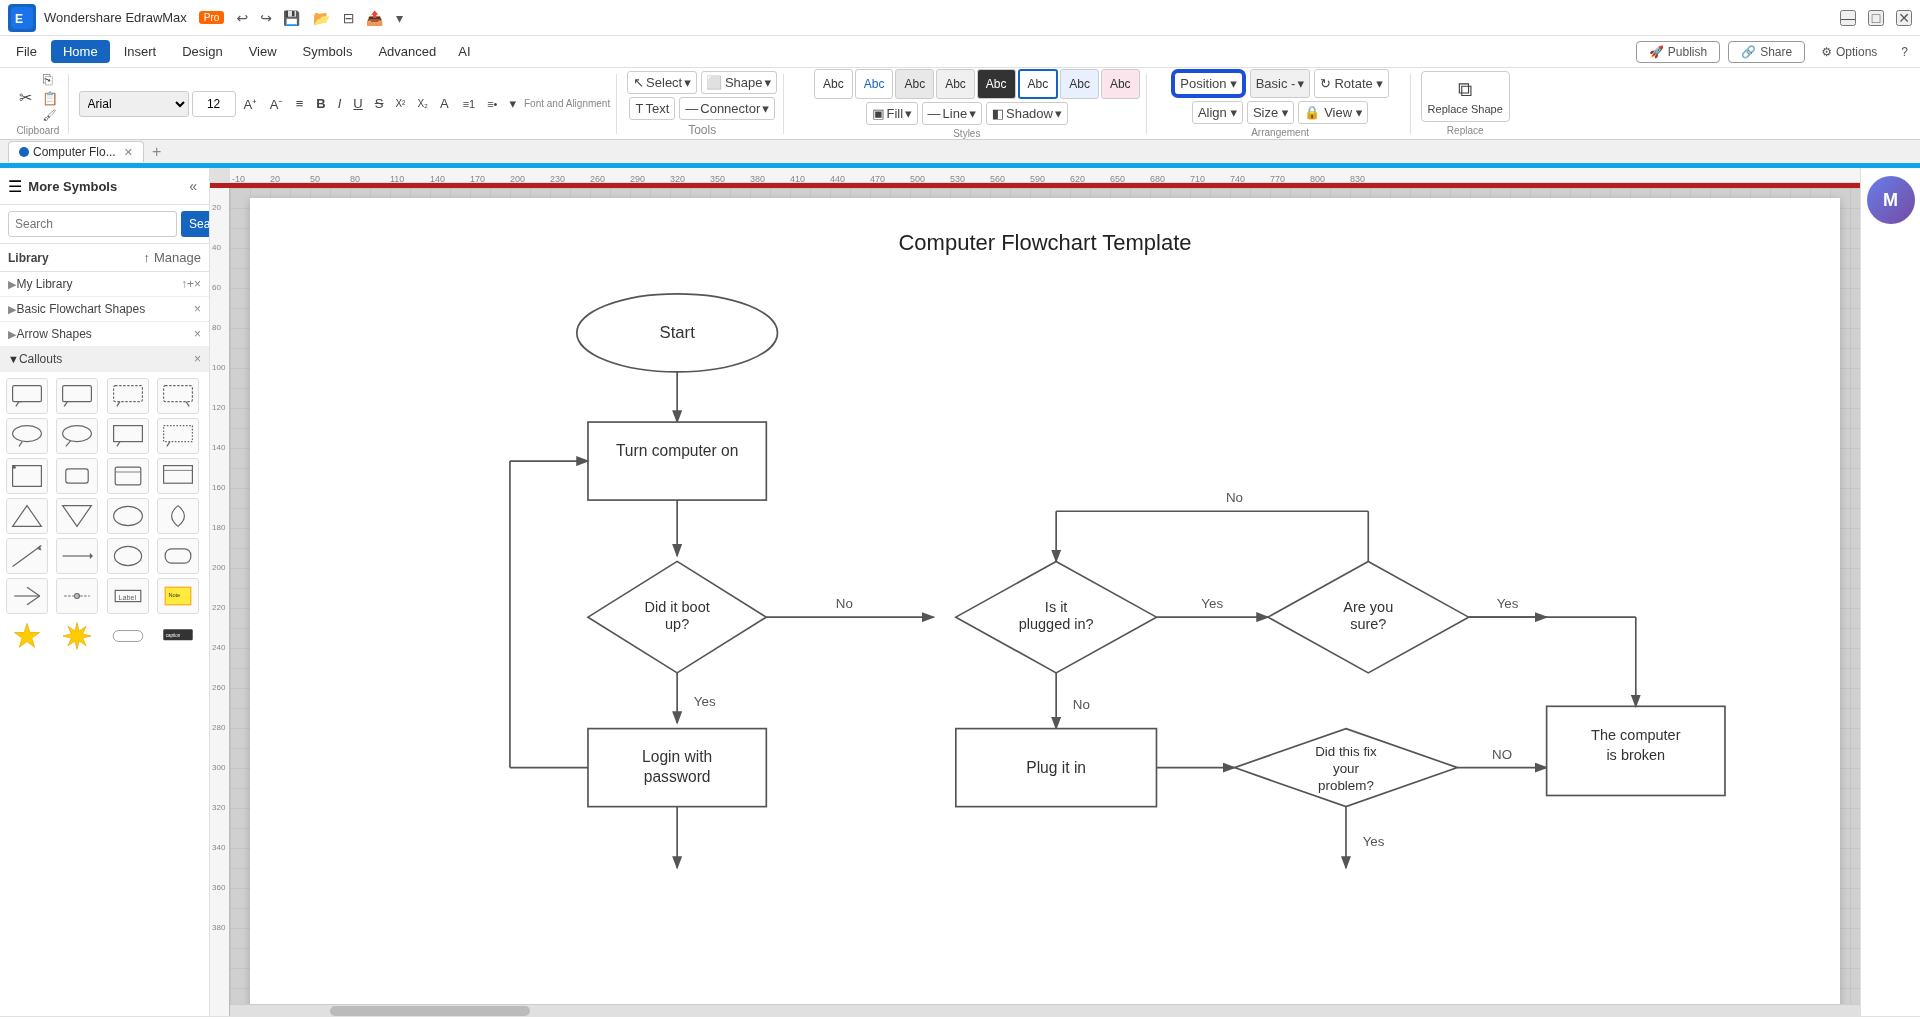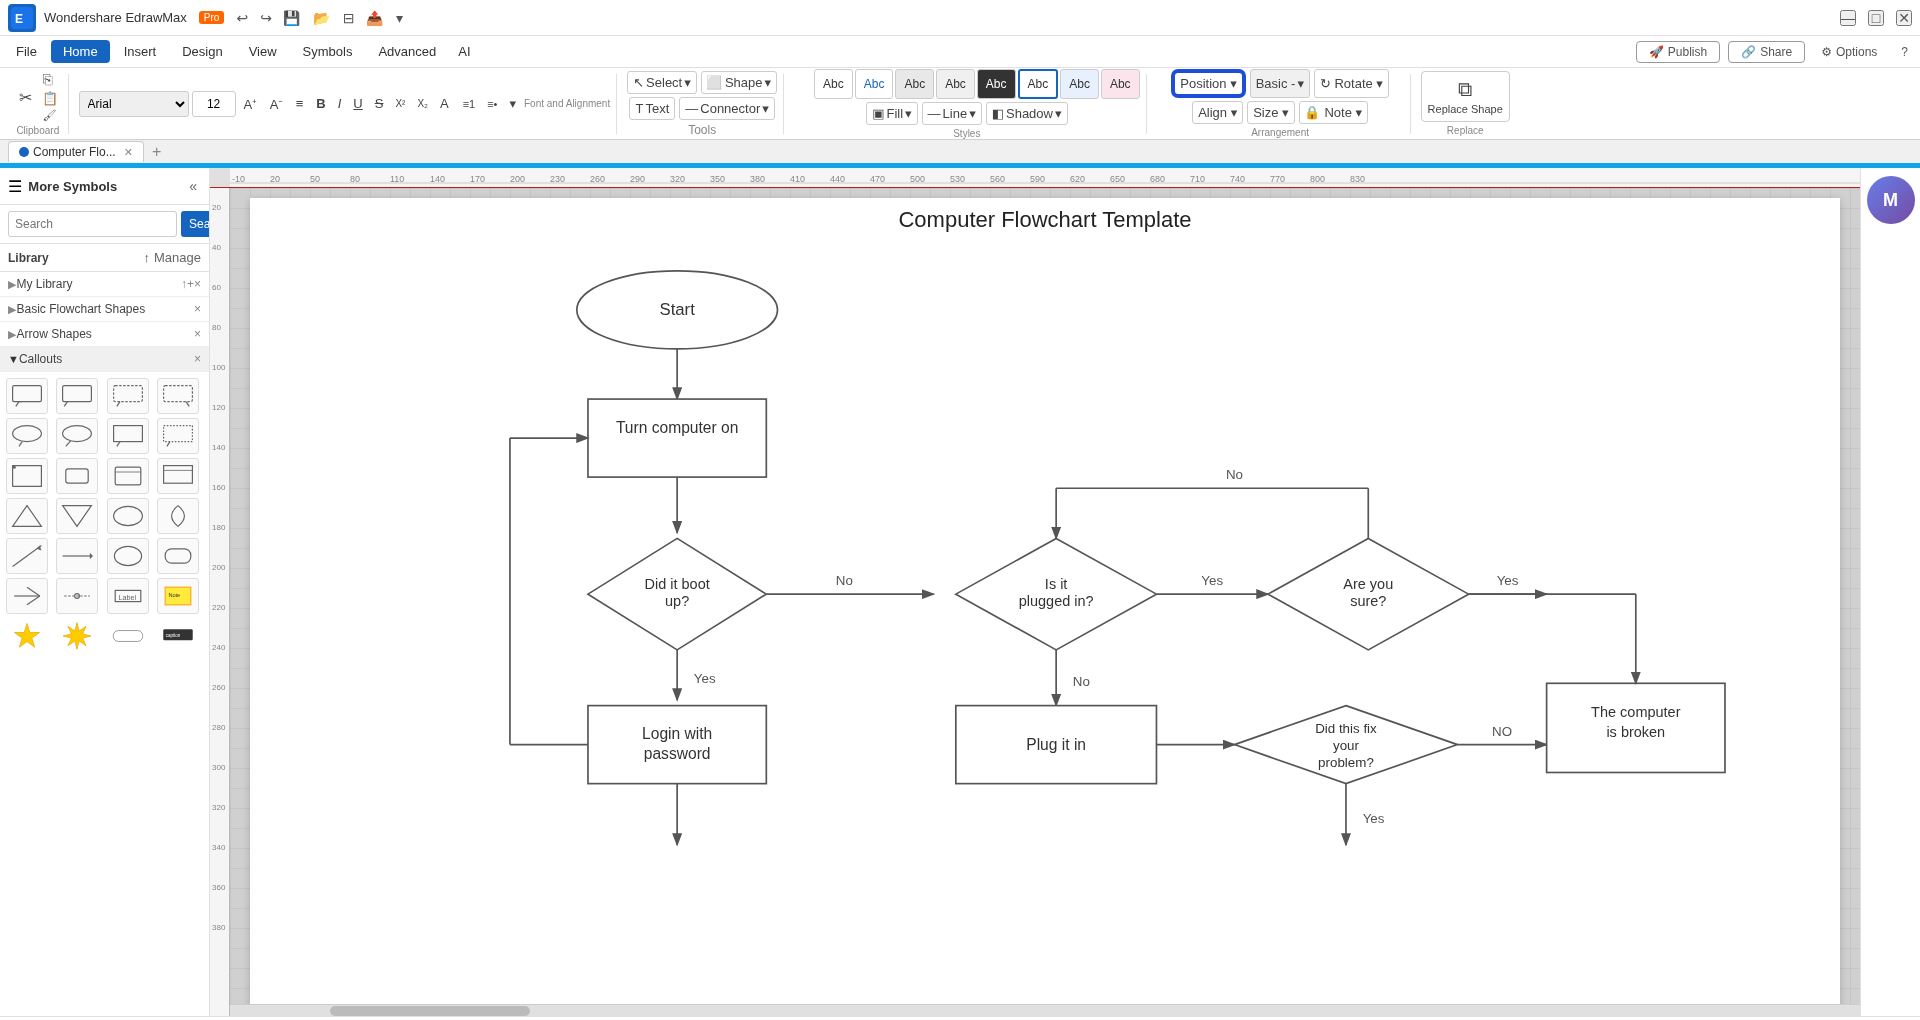--- a/index.html
+++ b/index.html
@@ -191,21 +191,21 @@
       background: #fff;
       box-shadow: 0 2px 8px rgba(0,0,0,0.2);
     }
 
     
     .flowchart-title {
       text-align: center;
       font-size: 22px;
       font-weight: 400;
       color: #222;
-      padding: 9px 0 10px 0;
+      padding: 32px 0 10px 0;
     }
     .flowchart-svg {
       width: 100%;
       height: calc(100% - 60px);
     }
 
     
     #right-panel {
       width: 60px;
       background: #fff;
@@ -242,21 +242,21 @@
       gap: 2px;
       overflow: hidden;
     }
 
     
     .ruler-top {
       position: absolute;
       top: 0; left: 0; right: 0;
       height: 20px;
       background: #f5f5f5;
-      border-bottom: 1px solid #b91c1c;
+      border-bottom: 5px solid #b91c1c;
       overflow: hidden;
     }
     .ruler-left {
       position: absolute;
       top: 20px; left: 0;
       width: 20px;
       bottom: 0;
       background: #f5f5f5;
       border-right: 1px solid #bbb;
       overflow: hidden;
@@ -416,21 +416,21 @@
 
   <div class="toolbar-group" style="flex-direction:column;justify-content:center;gap:3px;min-width:260px;">
     <div style="display:flex;gap:4px;">
       <button class="tb-btn" style="border:4px solid #1d4ed8;border-radius:7px;">Position ▾</button>
       <button class="tb-btn" style="border:1px solid #ccc;border-radius:3px;background:#f0f0f0;"><span>Basic -</span> ▾</button>
       <button class="tb-btn" style="border:1px solid #ccc;border-radius:3px;">↻ Rotate ▾</button>
     </div>
     <div style="display:flex;gap:4px;">
       <button class="tb-btn" style="border:1px solid #ccc;border-radius:3px;">Align ▾</button>
       <button class="tb-btn" style="border:1px solid #ccc;border-radius:3px;">Size ▾</button>
-      <button class="tb-btn" style="border:1px solid #ccc;border-radius:3px;">🔒 Note ▾</button>
+      <button class="tb-btn" style="border:1px solid #ccc;border-radius:3px;">🔒 View ▾</button>
     </div>
     <span style="font-size:10px;color:#888;">Arrangement</span>
   </div>
 
   <div class="toolbar-group" style="flex-direction:column;justify-content:center;gap:3px;min-width:80px;">
     <button class="tb-btn" style="border:1px solid #ccc;border-radius:4px;padding:6px;flex-direction:column;gap:2px;font-size:11px;">
       <span style="font-size:20px;">⧉</span>
       <span>Replace Shape</span>
     </button>
     <span style="font-size:10px;color:#888;">Replace</span>

